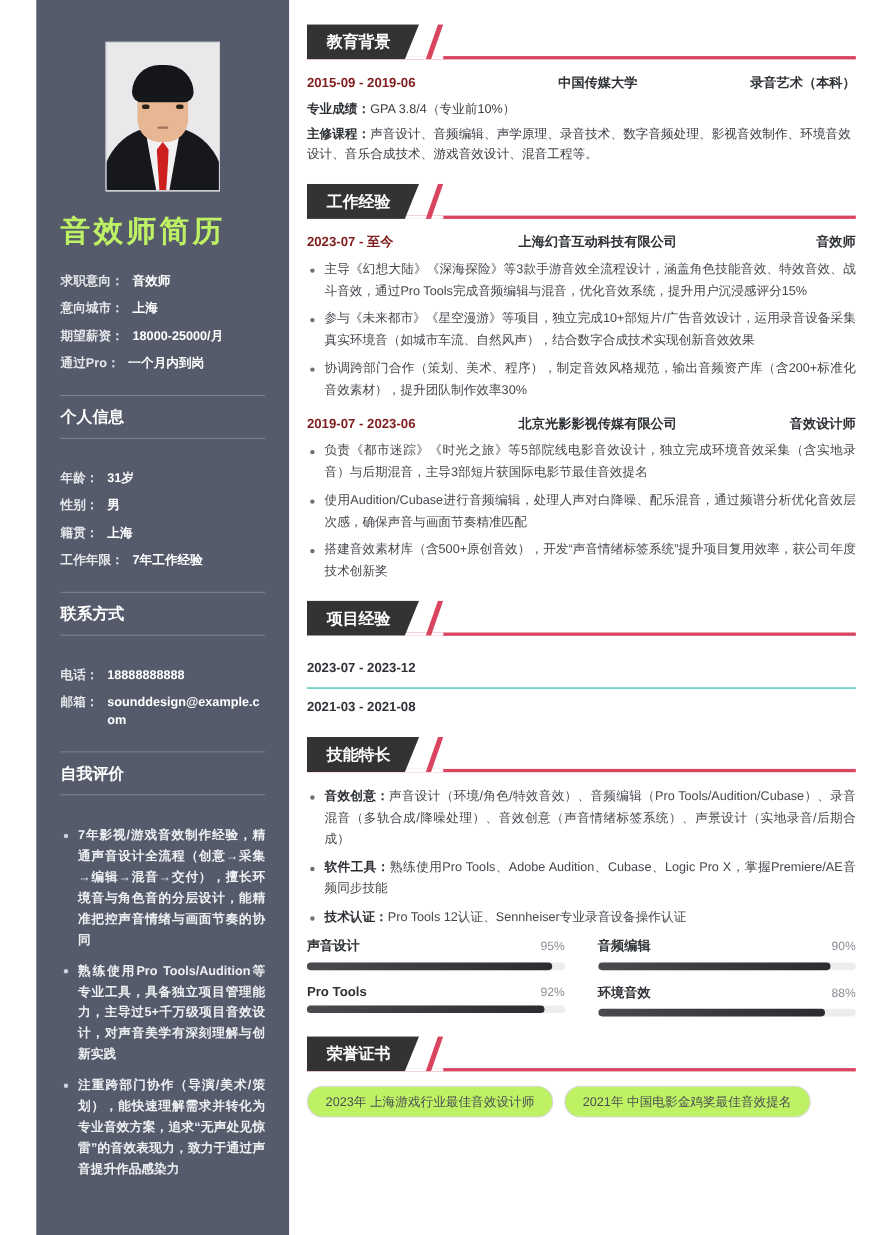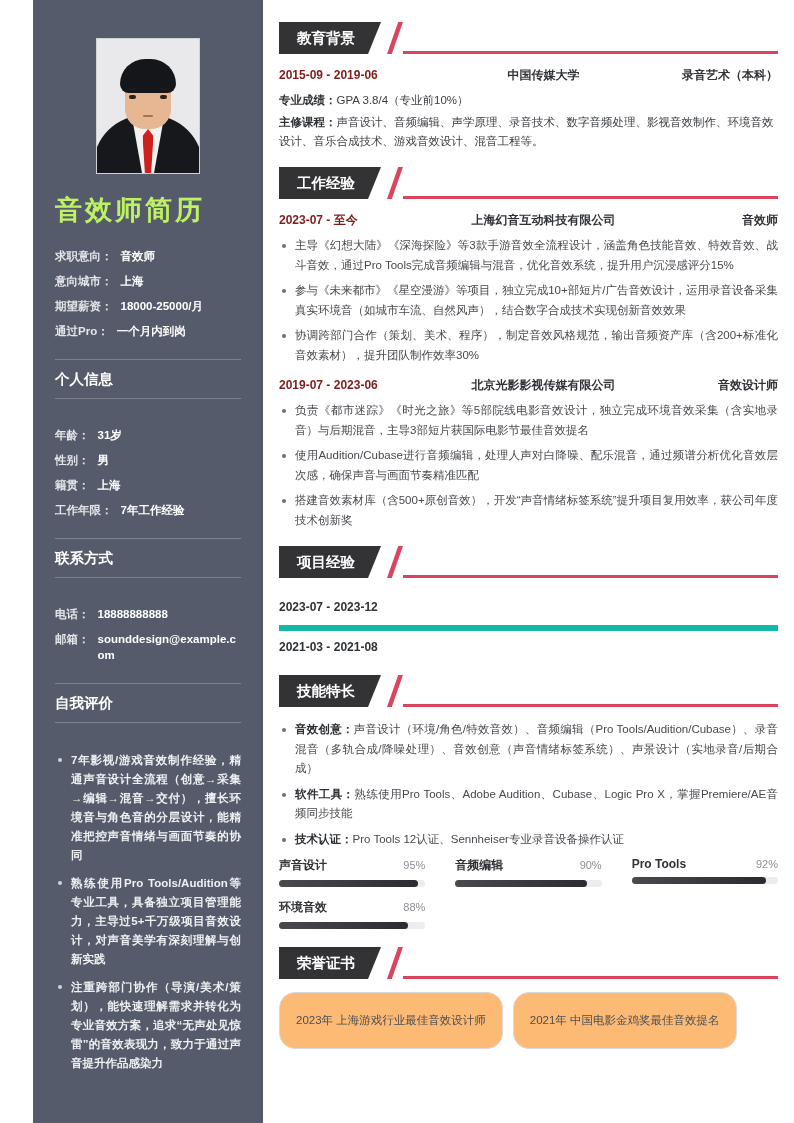--- a/index.html
+++ b/index.html
@@ -127,41 +127,41 @@
     color:#45484d; margin-bottom: 6px; text-align: justify;
   }
   .bullets li::before {
     content:""; position:absolute; left: 3px; top: 8px;
     width: 4px; height: 4px; border-radius:50%; background:#6b6f76;
   }
   .bullets li b { font-weight: 700; color:#2b2e33; }
 
   .proj-row {
     font-size: 12px; font-weight: 700; color:#2f3236;
-    padding: 9px 0 11px 0; border-bottom: 6px solid #14b8a6;
+    padding: 9px 0 11px 0; border-bottom: 1px solid #14b8a6;
   }
   .proj-row.last { border-bottom: none; }
 
   
   .skill-grid {
-    display:grid; grid-template-columns: 1fr 1fr 1fr; column-gap: 30px; row-gap: 6px;
+    display:grid; grid-template-columns: 1fr 1fr; column-gap: 30px; row-gap: 6px;
     margin-top: 8px;
   }
   .skill { padding-bottom: 6px; }
   .skill-top { display:flex; justify-content:space-between; align-items:baseline; margin-bottom: 6px; }
   .skill-name { font-size: 12px; font-weight:700; color:#2f3236; }
   .skill-pct  { font-size: 11px; color:#8b8f96; }
   .skill-track { position:relative; height: 7px; background:#ededf0; border-radius: 4px; }
   .skill-fill { position:absolute; left:0; top:0; height:7px; border-radius:4px;
                 background: linear-gradient(90deg,#4a4a4e,#2c2c30); }
 
   .honor-tags { display:flex; flex-wrap:wrap; gap: 10px; margin-top: 2px; }
   .honor-tag {
-    border: 1px solid #d8d9dd; border-radius: 16px; padding: 20px 16px;
-    font-size: 11.5px; color:#4b4e53; background:#fdba74; white-space: nowrap;
+    border: 1px solid #d8d9dd; border-radius: 16px; padding: 6px 16px;
+    font-size: 11.5px; color:#4b4e53; background:#bef264; white-space: nowrap;
   }
 </style>
 </head>
 <body>
 
 <div class="page">
 
   <aside class="sidebar">
 
     <div class="photo-wrap">

